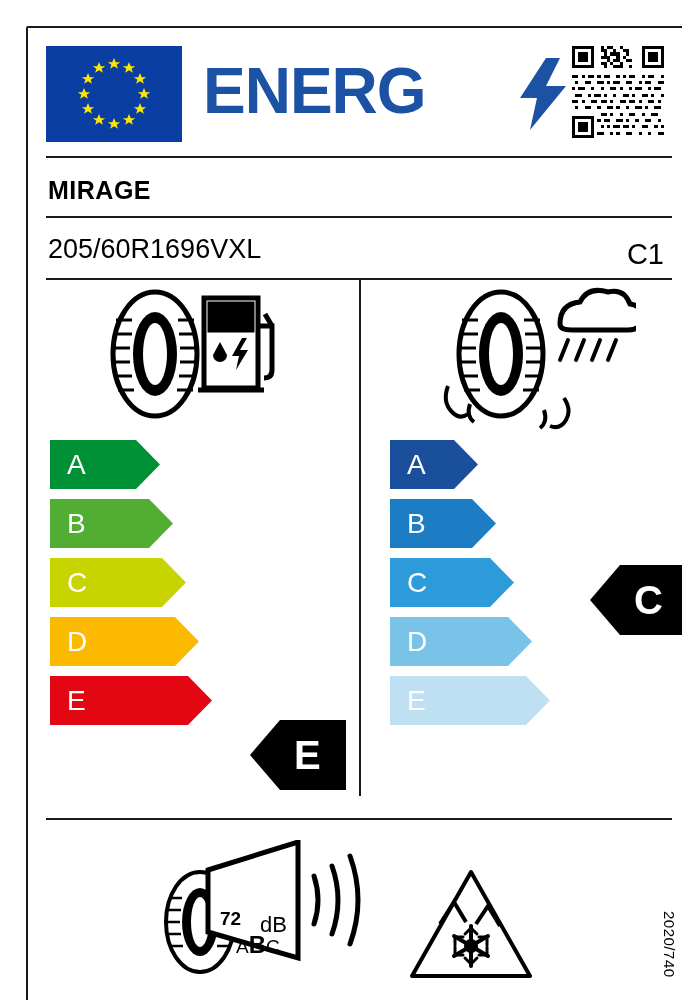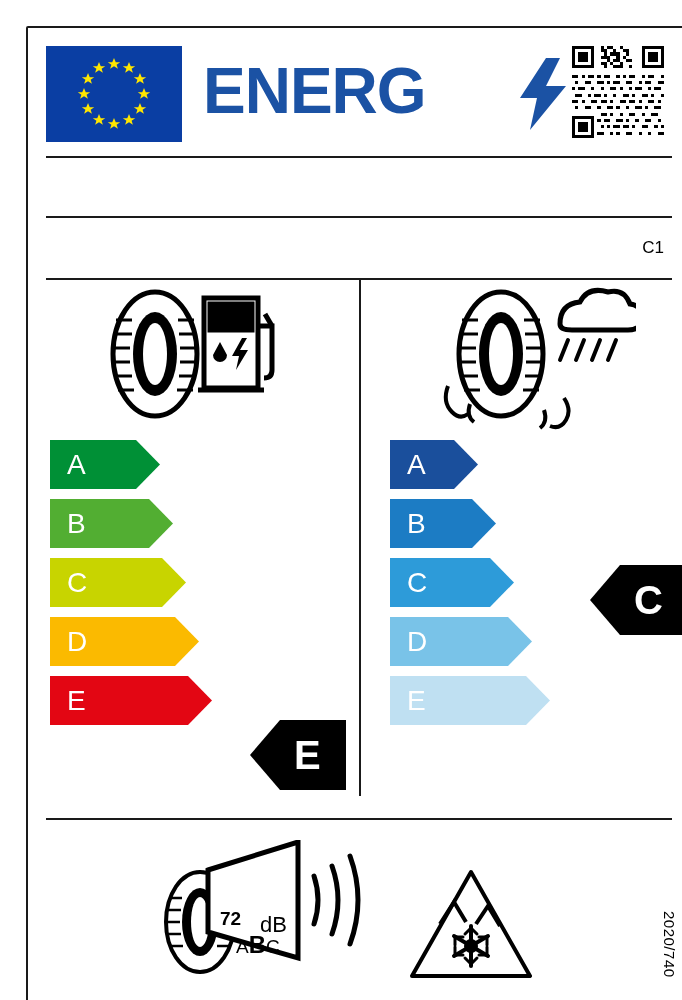--- a/index.html
+++ b/index.html
@@ -17,21 +17,21 @@
   .energy-word{
     position:absolute;left:175px;top:26px;font-size:64px;font-weight:bold;
     letter-spacing:-1px;color:#1B52A4;font-family:"Liberation Sans",sans-serif;
   }
   .bolt{position:absolute;left:492px;top:30px;}
   .qr{position:absolute;right:22px;top:18px;width:92px;height:92px;}
   
   .rule{position:absolute;left:18px;width:626px;height:2px;background:#1a1a1a;}
   .brand{position:absolute;left:20px;top:148px;font-size:25px;font-weight:bold;letter-spacing:.5px;}
   .size{position:absolute;left:20px;top:206px;font-size:27px;}
-  .cls{position:absolute;right:22px;top:210px;font-size:17px;}
+  .cls{position:absolute;right:22px;top:210px;font-size:29px;}
   
   .vline{position:absolute;left:331px;top:252px;width:2px;height:516px;background:#1a1a1a;}
   
   .pict{position:absolute;}
   
   .grades{position:absolute;}
   .bar{position:relative;height:49px;margin-bottom:10px;display:flex;align-items:center;}
   .bar .txt{position:relative;z-index:2;color:#fff;font-size:28px;padding-left:17px;}
   .arrow{position:absolute;left:0;top:0;height:49px;}
   .black-badge{position:absolute;}
@@ -237,20 +237,22 @@
           <rect x="27" y="27" width="2" height="1"></rect>
         </g>
       </svg>
     </div>
   </div>
 
   <div class="rule" style="top:128px;"></div>
   <div class="rule" style="top:188px;"></div>
   <div class="rule" style="top:250px;"></div>
 
+  <div class="brand">MIRAGE</div>
+  <div class="size">205/60R1696VXL</div>
   <div class="cls">C1</div>
 
   <div class="vline"></div>
 
   <div class="pict" style="left:72px;top:258px;">
     <svg width="190" height="135" viewBox="0 0 190 135">
 
       <g>
         <ellipse cx="55" cy="68" rx="42" ry="62" fill="none" stroke="#000" stroke-width="5"></ellipse>
         <ellipse cx="55" cy="68" rx="22" ry="42" fill="#000"></ellipse>

